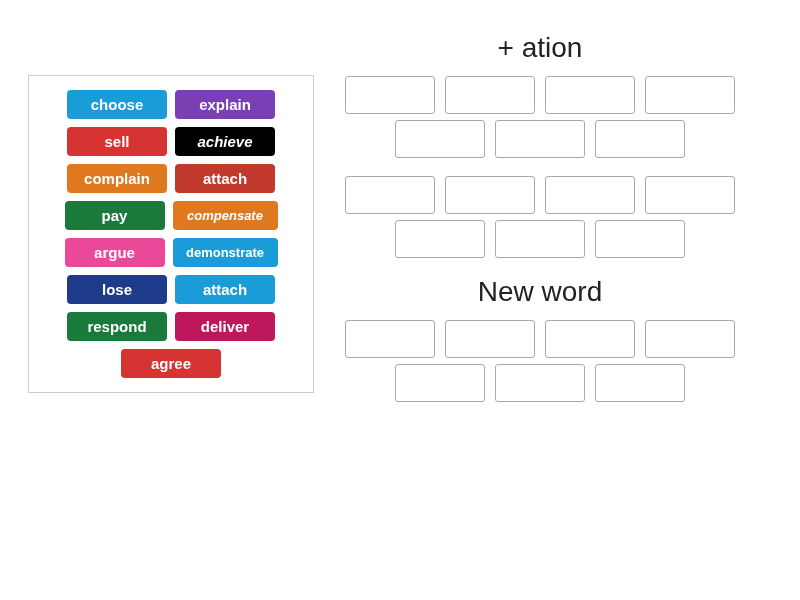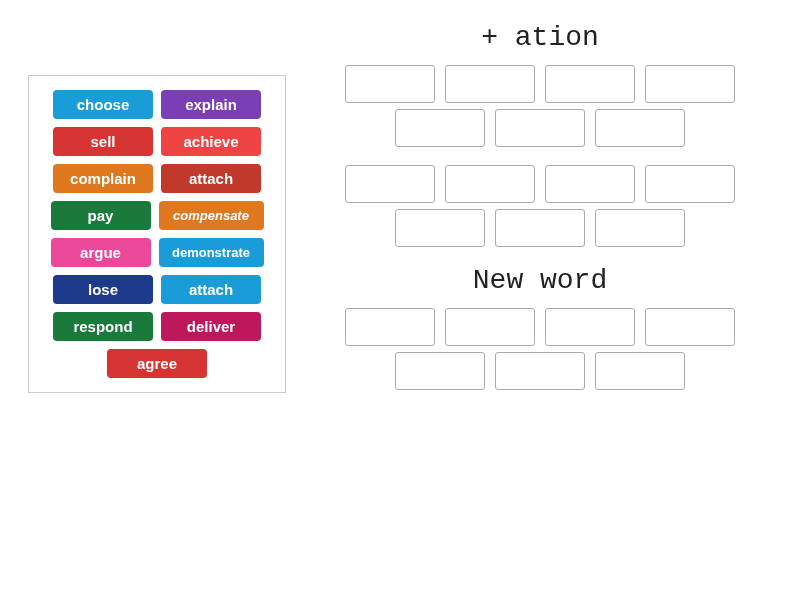--- a/index.html
+++ b/index.html
@@ -9,21 +9,21 @@
       background: #fff;
       font-family: Arial, sans-serif;
       overflow: hidden;
       position: relative;
     }
 
     .left-panel {
       position: absolute;
       left: 28px;
       top: 75px;
-      width: 258px;
+      width: 286px;
       background: #fff;
       border: 1.5px solid #ccc;
       padding: 14px 10px;
       display: flex;
       flex-direction: column;
       gap: 8px;
     }
 
     .word-row {
       display: flex;
@@ -46,23 +46,22 @@
     }
 
     .word-btn.small {
       font-size: 13px;
       min-width: 105px;
     }
 
     .right-panel {
       position: absolute;
       left: 300px;
-      top: 22px;
+      top: 32px;
       width: 480px;
-      font-family: Liberation Mono, monospace;
     }
 
     .section-title {
       font-size: 28px;
       font-weight: 400;
       text-align: center;
       margin-bottom: 12px;
       color: #222;
     }
 
@@ -90,21 +89,21 @@
 </head>
 <body>
 
 <div class="left-panel">
 <div class="word-row">
       <button class="word-btn" style="background-color: rgb(26, 156, 216);">choose</button>
       <button class="word-btn" style="background-color: rgb(123, 63, 181);">explain</button>
     </div>
     <div class="word-row">
       <button class="word-btn" style="background-color: rgb(214, 51, 51);">sell</button>
-      <button class="word-btn" style="background-color: #ef4444;">achieve</button>
+      <button class="word-btn" style="background-color: #000000; font-style: italic;">achieve</button>
     </div>
     <div class="word-row">
       <button class="word-btn" style="background-color: rgb(224, 120, 32);">complain</button>
       <button class="word-btn" style="background-color: rgb(192, 57, 43);">attach</button>
     </div>
     <div class="word-row">
       <button class="word-btn" style="background-color: rgb(26, 122, 60);">pay</button>
       <button class="word-btn small" style="background-color: rgb(224, 120, 32); font-style: italic;">compensate</button>
     </div>
     <div class="word-row">

